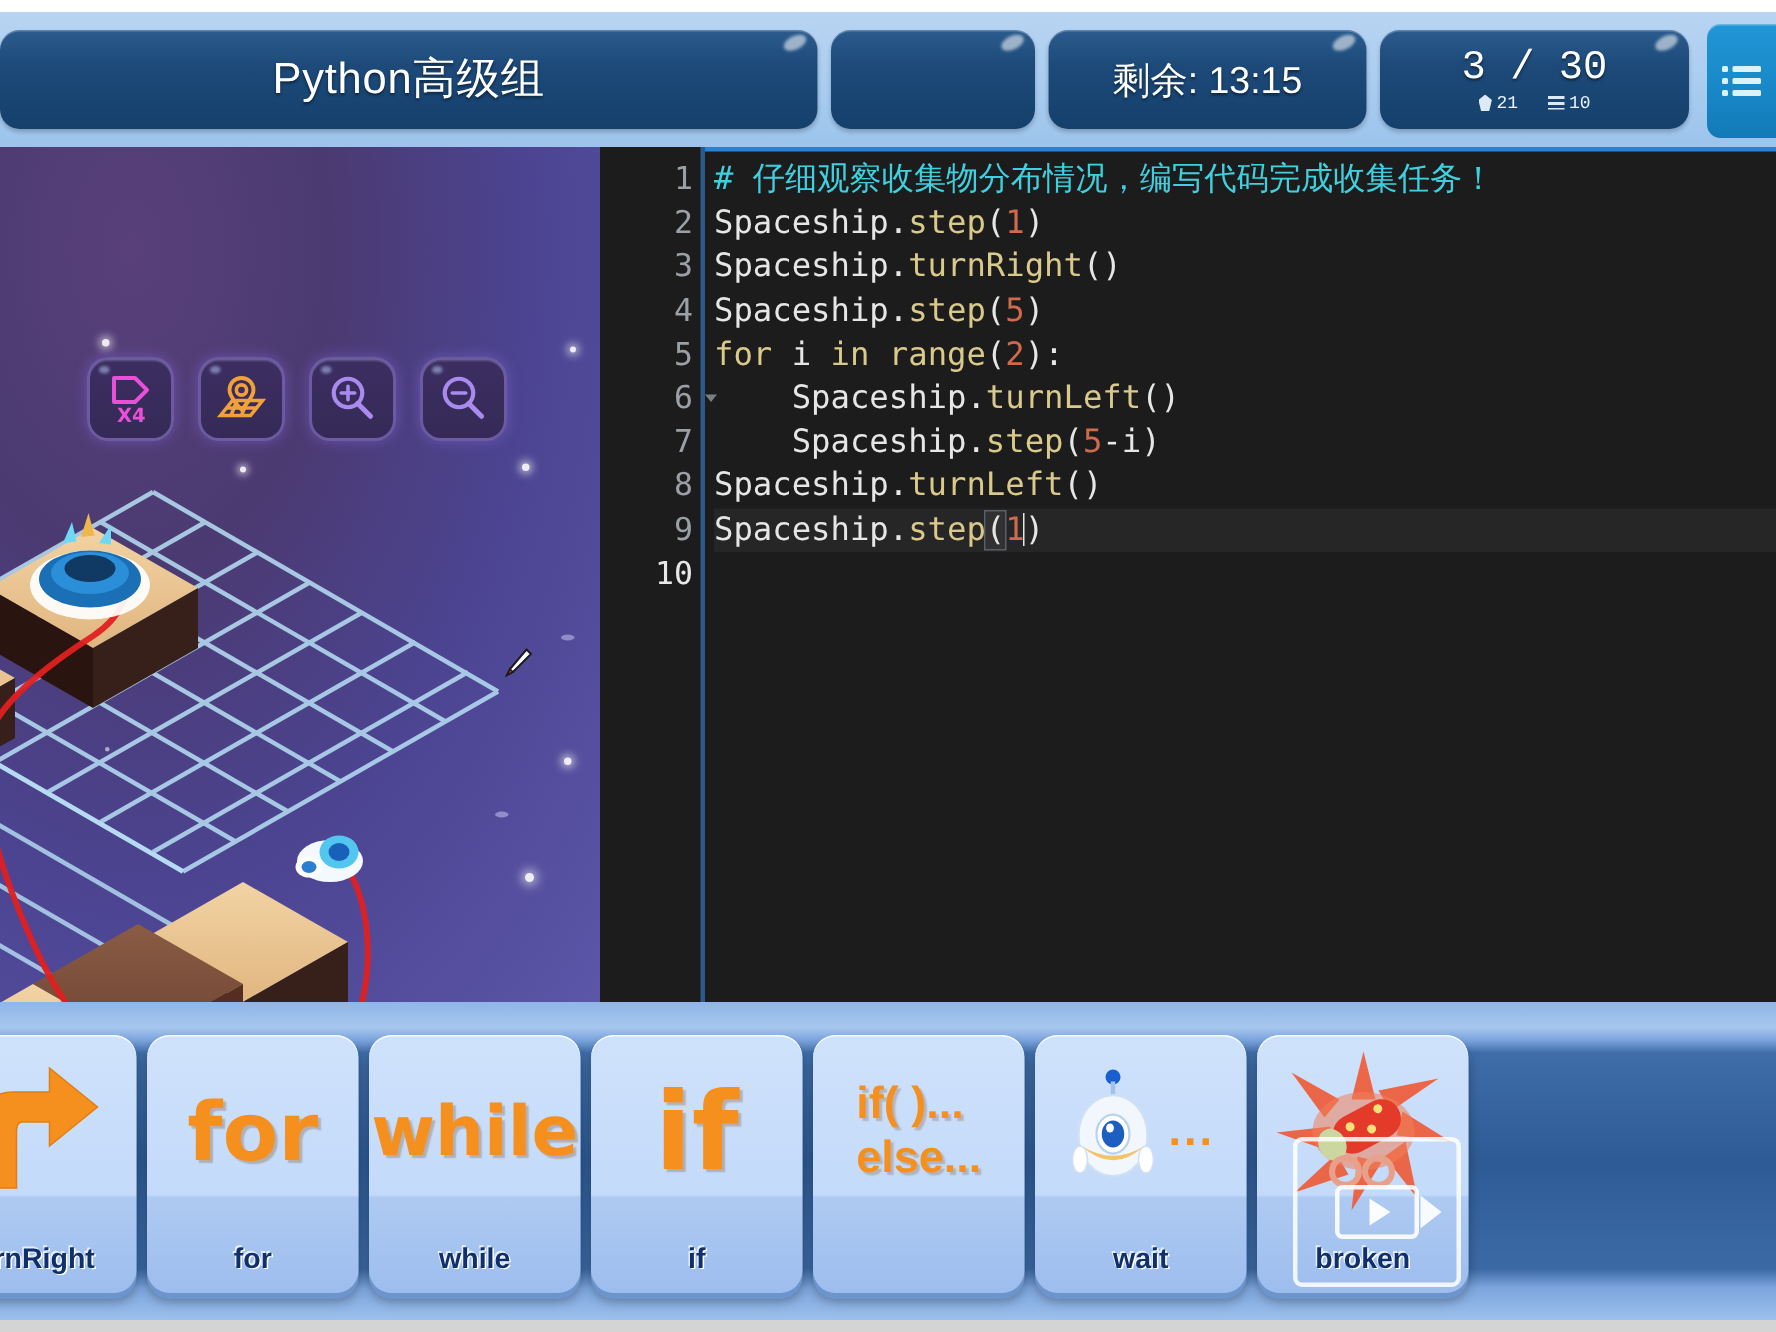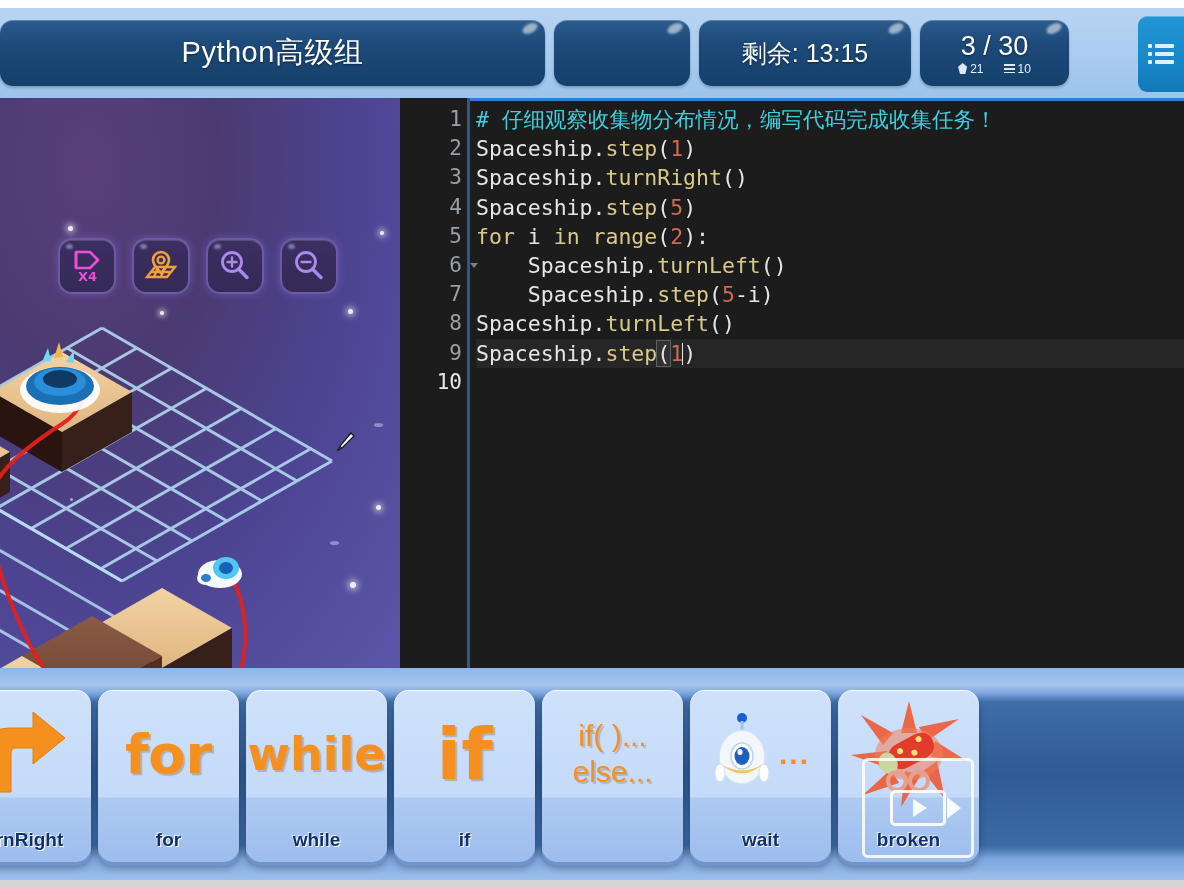--- a/index.html
+++ b/index.html
@@ -52,21 +52,21 @@
   }
   .tab-title { width: 545px; }
   .tab-title .t-text {
     font-size: 29px; font-weight: 400;
     letter-spacing: .5px;
     text-shadow: 0 1px 2px rgba(0,0,0,.5);
   }
   .tab-blank { width: 136px; }
   .tab-timer { width: 212px; }
   .tab-timer .t-text { font-size: 25px; text-shadow: 0 1px 2px rgba(0,0,0,.5); }
-  .tab-progress { width: 149px; }
+  .tab-progress { width: 206px; font-family: Liberation Mono, monospace; }
   .tab-progress .p-main {
     font-size: 27px; line-height: 30px;
     text-shadow: 0 1px 2px rgba(0,0,0,.5);
   }
   .tab-progress .p-sub {
     display: flex; gap: 20px; align-items: center;
     font-size: 12px; margin-top: 1px; color: #e9f2fb;
   }
   .p-sub span.it { display: flex; align-items: center; gap: 3px; }
   .ico-gem {
@@ -249,22 +249,22 @@
   }
   .kw-art {
     font-size: 54px; font-weight: bold;
     color: #f5901f;
     text-shadow: 2px 2px 1px rgba(120,60,0,.28);
     font-family: "DejaVu Sans", sans-serif;
   }
   .kw-art.small { font-size: 46px; }
   .kw-art.ifart { font-size: 72px; }
   .ifelse-art {
-    font-size: 30px; font-weight: normal; color: #f5901f;
-    line-height: 36px; text-align: center;
+    font-size: 30px; font-weight: bold; color: #f5901f;
+    line-height: 36px; text-align: left;
     text-shadow: 2px 2px 1px rgba(120,60,0,.25);
   }
   .wait-art { display: flex; align-items: center; gap: 6px; }
   .wait-dots { color:#f5901f; font-size: 30px; font-weight: bold; letter-spacing:2px;}
   .video-overlay {
     position: absolute; right: 5px; bottom: 4px;
     width: 112px; height: 100px;
     border: 3px solid rgba(255,255,255,.85);
     border-radius: 6px;
     display:flex; align-items:center; justify-content:center;

